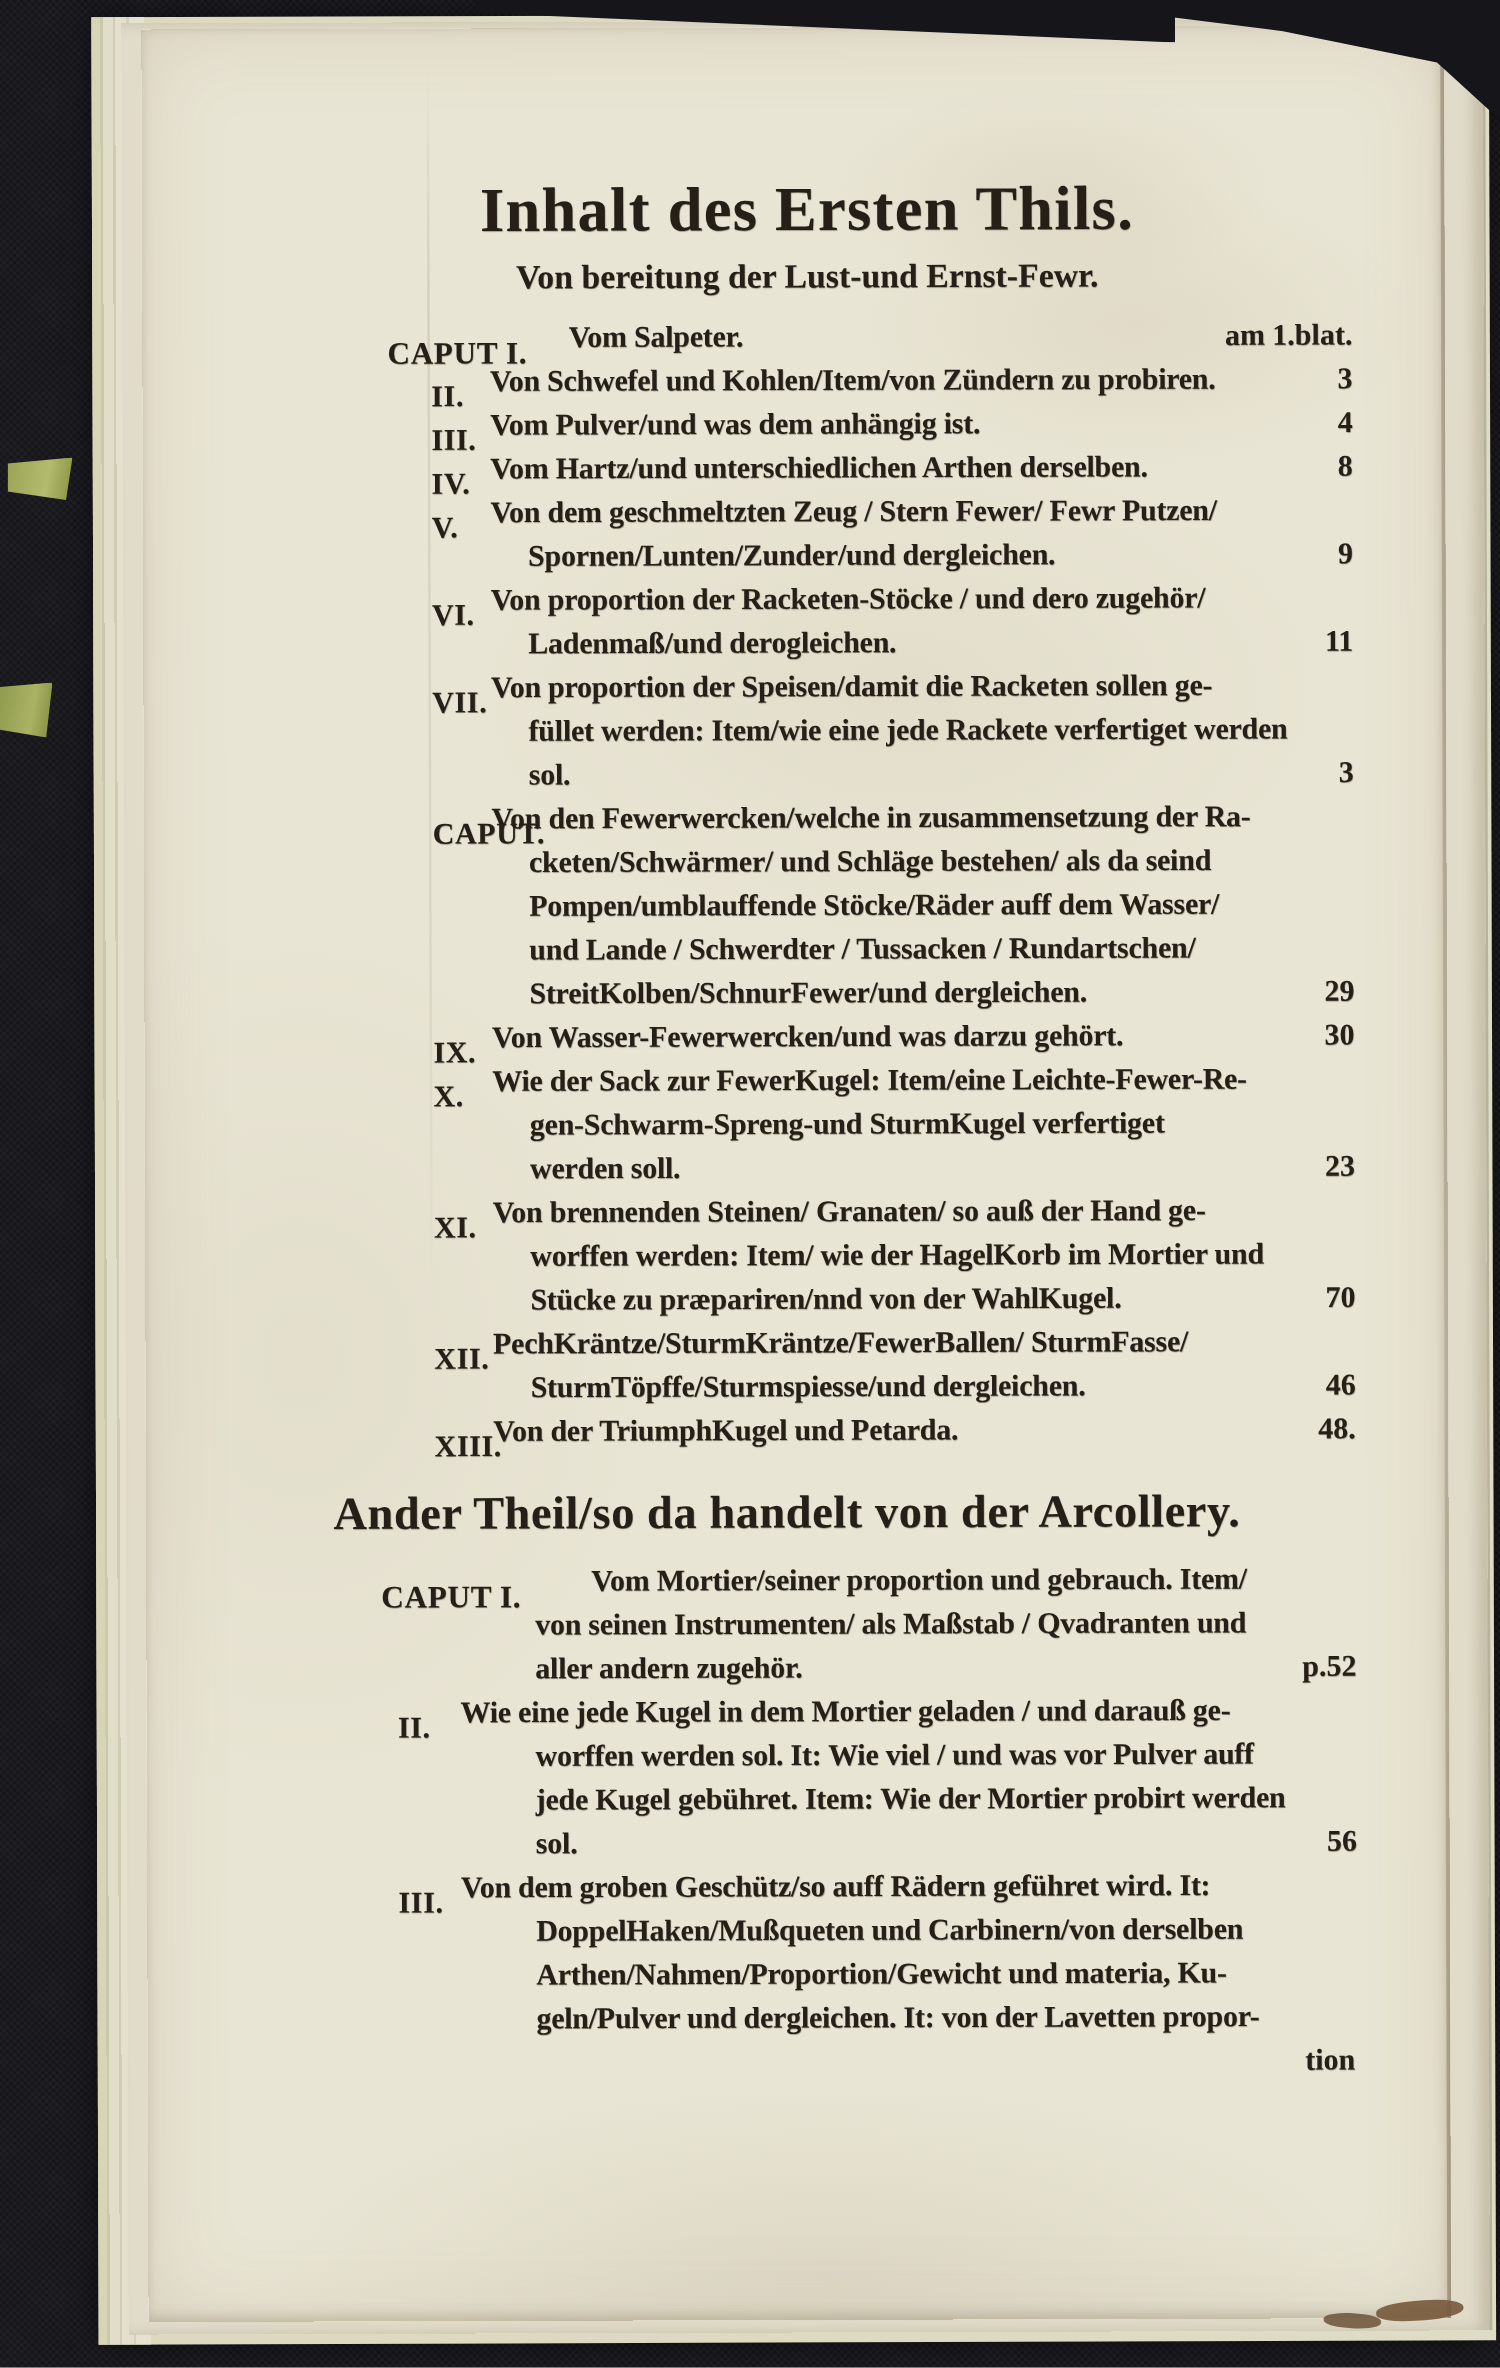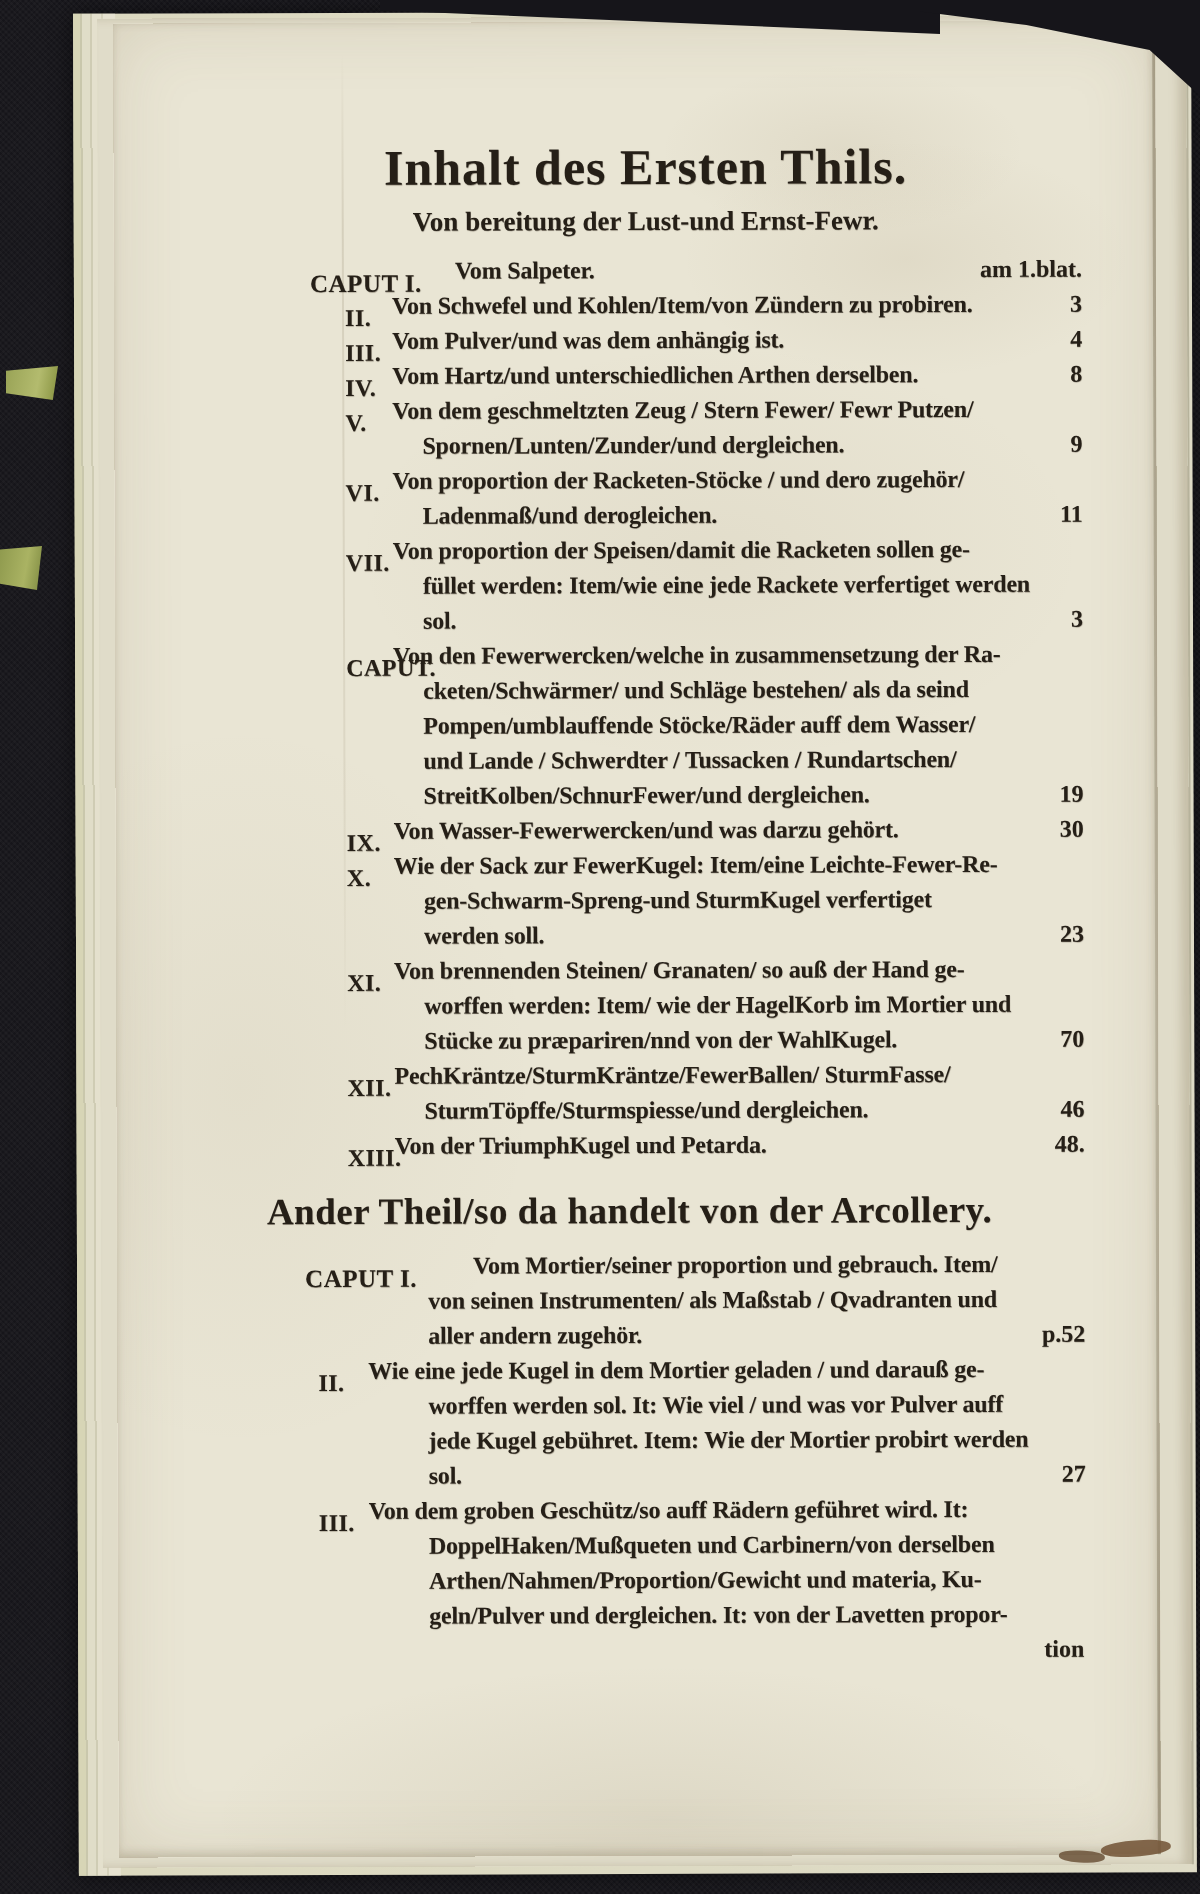--- a/index.html
+++ b/index.html
@@ -156,21 +156,21 @@
 sol.</span>
             <span class="ref">3</span>
           </div>
           <div class="entry">
             <span class="num">CAPUT.</span>
             <span class="txt">Von den Fewerwercken/welche in zusammensetzung der Ra-
 cketen/Schwärmer/ und Schläge bestehen/ als da seind
 Pompen/umblauffende Stöcke/Räder auff dem Wasser/
 und Lande / Schwerdter / Tussacken / Rundartschen/
 StreitKolben/SchnurFewer/und dergleichen.</span>
-            <span class="ref">19</span>
+            <span class="ref">29</span>
           </div>
           <div class="entry">
             <span class="num">IX.</span>
             <span class="txt">Von Wasser-Fewerwercken/und was darzu gehört.</span>
             <span class="ref">30</span>
           </div>
           <div class="entry">
             <span class="num">X.</span>
             <span class="txt">Wie der Sack zur FewerKugel: Item/eine Leichte-Fewer-Re-
 gen-Schwarm-Spreng-und SturmKugel verfertiget
@@ -206,21 +206,21 @@
 von seinen Instrumenten/ als Maßstab / Qvadranten und
 aller andern zugehör.</span>
             <span class="ref">p.52</span>
           </div>
           <div class="entry">
             <span class="num">II.</span>
             <span class="txt">Wie eine jede Kugel in dem Mortier geladen / und darauß ge-
 worffen werden sol. It: Wie viel / und was vor Pulver auff
 jede Kugel gebühret. Item: Wie der Mortier probirt werden
 sol.</span>
-            <span class="ref">27</span>
+            <span class="ref">56</span>
           </div>
           <div class="entry">
             <span class="num">III.</span>
             <span class="txt">Von dem groben Geschütz/so auff Rädern geführet wird. It:
 DoppelHaken/Mußqueten und Carbinern/von derselben
 Arthen/Nahmen/Proportion/Gewicht und materia, Ku-
 geln/Pulver und dergleichen. It: von der Lavetten propor-</span>
             <span class="ref"></span>
           </div>
           <div class="catchword">tion</div>

